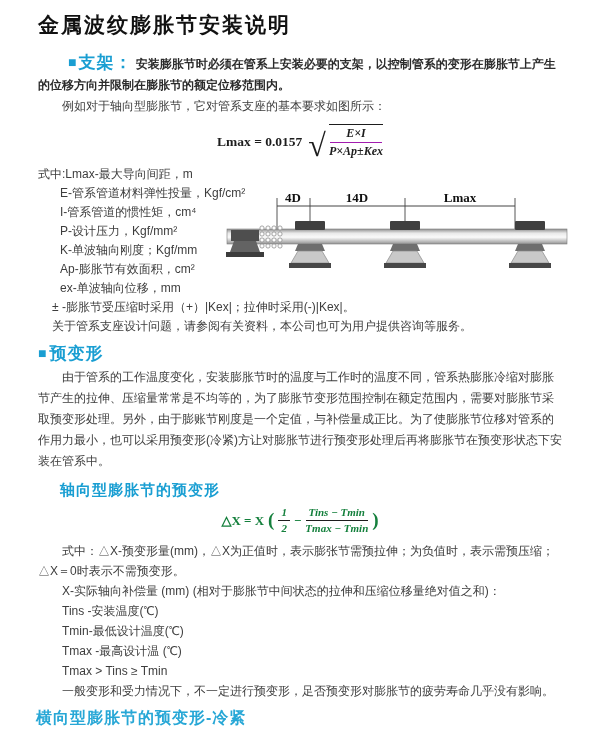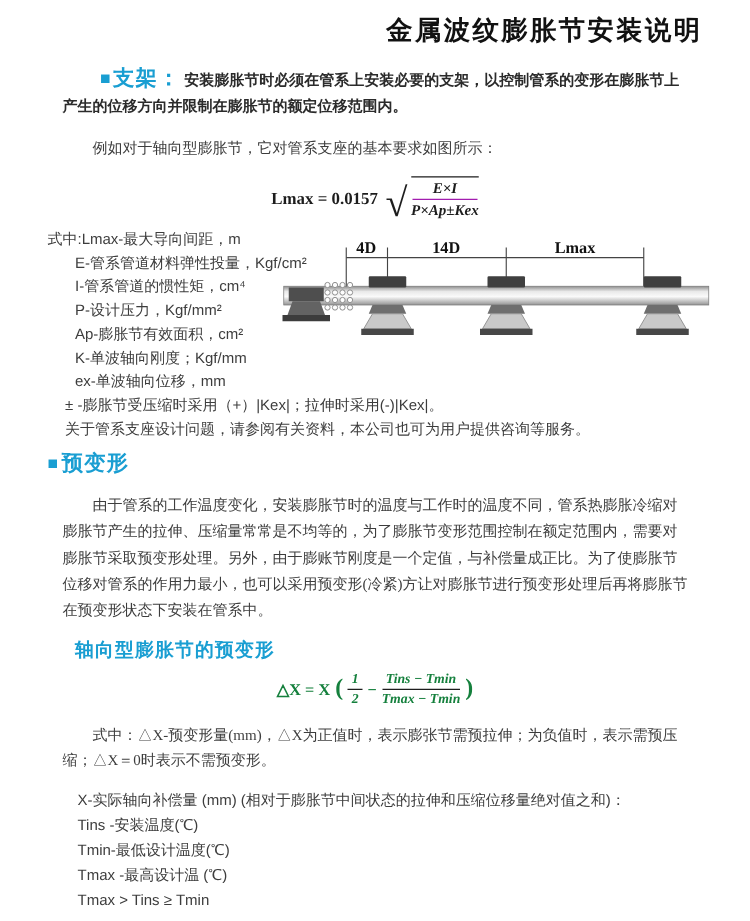--- a/index.html
+++ b/index.html
@@ -6,24 +6,24 @@
   body{
     width:600px;height:737px;background:#ffffff;
     font-family:"Liberation Sans",sans-serif;color:#3d3d3d;
     position:relative;overflow:hidden;
   }
   .page{position:relative;width:600px;height:737px;}
   .content{padding:12px 38px 0 38px;}
 
   .title{
     font-size:21px;line-height:26px;font-weight:bold;color:#111;
-    text-align:right;letter-spacing:2px;margin:0 0 14px 0;
-  }
-
-  .para{font-size:12px;line-height:21px;margin:12px;color:#3d3d3d;font-family:Liberation Serif, serif;}
+    text-align:left;letter-spacing:2px;margin:0 0 14px 0;
+  }
+
+  .para{font-size:12px;line-height:21px;margin:0;color:#3d3d3d;}
   .indent30{text-indent:30px;}
   .indent24{text-indent:24px;}
 
   .sq{color:#199ed2;font-size:14px;font-style:normal;margin-right:2px;vertical-align:1px;}
   .sec-title{color:#199ed2;font-size:17px;font-weight:bold;letter-spacing:1px;}
   .bold-run{font-weight:bold;color:#2b2b2b;}
 
   
   .formula1{
     display:flex;justify-content:center;align-items:center;gap:6px;
@@ -91,22 +91,22 @@
         <span class="fr-num">E×I</span>
         <span class="fr-den">P×Ap±Kex</span>
       </span>
     </div>
 
     <div class="defs">
       <div class="def def-first">式中:Lmax-最大导向间距，m</div>
       <div class="def def-mid">E-管系管道材料弹性投量，Kgf/cm²</div>
       <div class="def def-mid">I-管系管道的惯性矩，cm⁴</div>
       <div class="def def-mid">P-设计压力，Kgf/mm²</div>
+      <div class="def def-mid">K-单波轴向刚度；Kgf/mm</div>
       <div class="def def-mid">Ap-膨胀节有效面积，cm²</div>
-      <div class="def def-mid">K-单波轴向刚度；Kgf/mm</div>
       <div class="def def-mid">ex-单波轴向位移，mm</div>
       <div class="def def-wide">± -膨胀节受压缩时采用（+）|Kex|；拉伸时采用(-)|Kex|。</div>
       <div class="def def-wide">关于管系支座设计问题，请参阅有关资料，本公司也可为用户提供咨询等服务。</div>
     </div>
 
     <div class="sec-head">
       <span class="sq">■</span><span>预变形</span>
     </div>
 
     <p class="para indent24">由于管系的工作温度变化，安装膨胀节时的温度与工作时的温度不同，管系热膨胀冷缩对膨胀节产生的拉伸、压缩量常常是不均等的，为了膨胀节变形范围控制在额定范围内，需要对膨胀节采取预变形处理。另外，由于膨账节刚度是一个定值，与补偿量成正比。为了使膨胀节位移对管系的作用力最小，也可以采用预变形(冷紧)方让对膨胀节进行预变形处理后再将膨胀节在预变形状态下安装在管系中。</p>
@@ -128,20 +128,21 @@
       <span class="bigp">)</span>
     </div>
 
     <div class="notes">
       <p class="para indent24">式中：△X-预变形量(mm)，△X为正值时，表示膨张节需预拉伸；为负值时，表示需预压缩；△X＝0时表示不需预变形。</p>
       <div class="note-line">X-实际轴向补偿量 (mm) (相对于膨胀节中间状态的拉伸和压缩位移量绝对值之和)：</div>
       <div class="note-line">Tins -安装温度(℃)</div>
       <div class="note-line">Tmin-最低设计温度(℃)</div>
       <div class="note-line">Tmax -最高设计温 (℃)</div>
       <div class="note-line">Tmax &gt; Tins ≥ Tmin</div>
+      <div class="note-line">一般变形和受力情况下，不一定进行预变形，足否预变形对膨胀节的疲劳寿命几乎没有影响。</div>
     </div>
 
     <div class="sub-head2">横向型膨胀节的预变形-冷紧</div>
 
     <div class="mformula">
 
       <span class="sfrac">
         <span class="top">1</span>
 
       </span>

